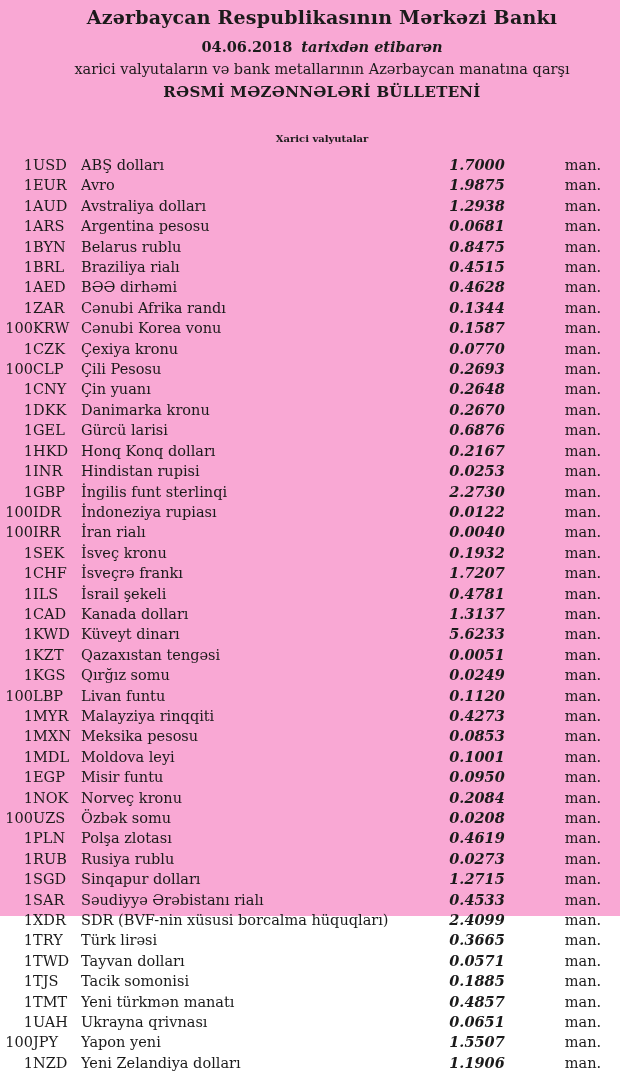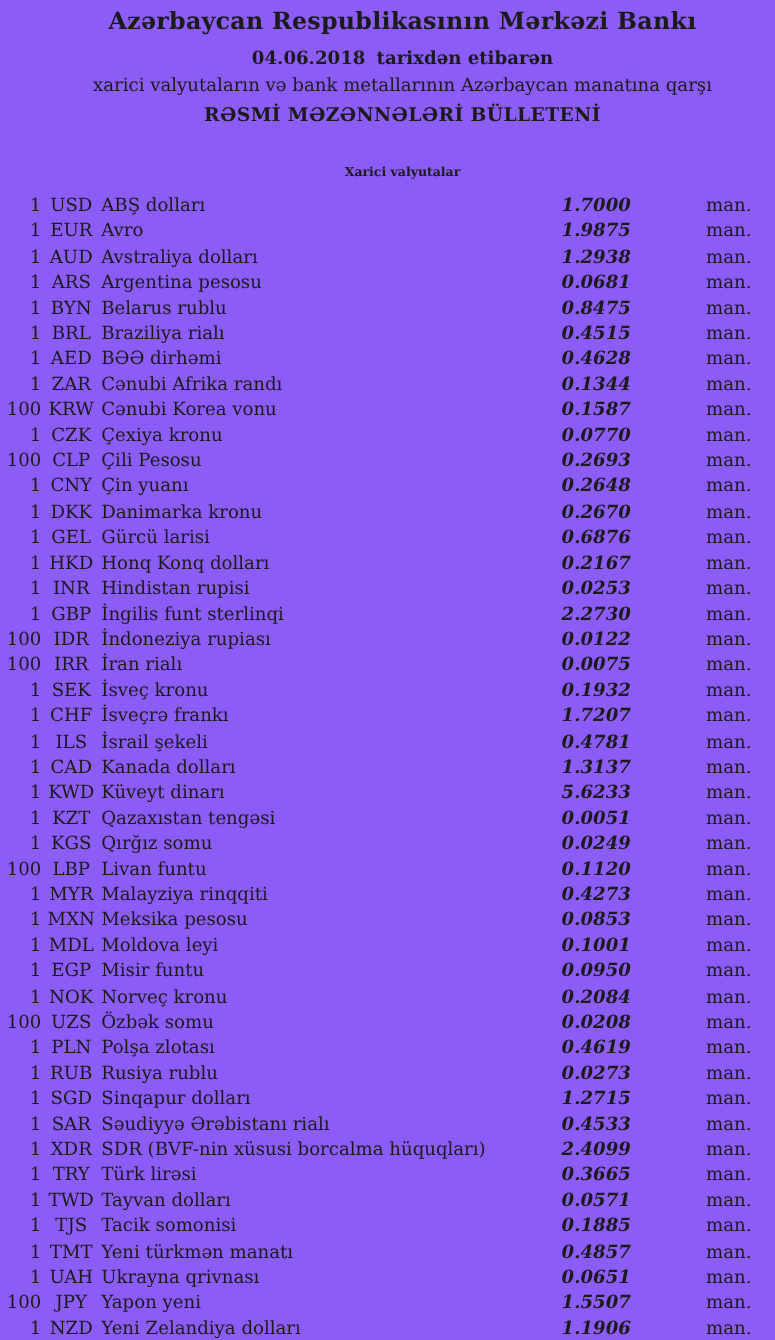--- a/index.html
+++ b/index.html
@@ -10,41 +10,41 @@
   body {
     width: 620px;
     height: 1072px;
     overflow: hidden;
     font-family: "DejaVu Serif", "Liberation Serif", serif;
     color: #1b1b1b;
   }
   .page {
     position: relative;
     width: 620px;
-    height: 1072px;
-    background: #8b5cf6;
+    height: 916px;
+    background: #f9a8d4;
   }
   .header {
     padding-top: 5px;
     padding-left: 24px; 
     text-align: center;
   }
   .title {
     font-size: 19px;
     font-weight: bold;
     line-height: 25px;
     letter-spacing: 0.2px;
   }
   .date-line {
     margin-top: 8px;
     font-size: 14.5px;
     font-weight: bold;
     line-height: 18px;
   }
-  .date-suffix { margin-left: 9px; }
+  .date-suffix { margin-left: 9px; font-style: italic; }
   .subtitle {
     margin-top: 4px;
     font-size: 14.5px;
     font-weight: normal;
     line-height: 18px;
   }
   .bulletin-title {
     margin-top: 5px;
     font-size: 15px;
     font-weight: bold;
@@ -68,21 +68,21 @@
     font-size: 14.5px;
   }
   table.rates td {
     padding: 0;
     height: 20.4px;
     line-height: 20.4px;
     white-space: nowrap;
     vertical-align: middle;
   }
   td.qty   { text-align: right; }
-  td.code  { text-align: center; }
+  td.code  { }
   td.name  { text-align: left; padding-left: 7px; overflow: hidden; }
   td.rate  { text-align: center; font-weight: bold; font-style: italic; }
   td.unit  { text-align: center; padding-left: 10px; }
   col.c-qty  { width: 33px; }
   col.c-code { width: 48px; }
   col.c-name { width: 320px; }
   col.c-rate { width: 152px; }
   col.c-unit { width: 60px; }
 </style>
 </head>
@@ -233,21 +233,21 @@
           <td class="qty">100</td>
           <td class="code">IDR</td>
           <td class="name">İndoneziya rupiası</td>
           <td class="rate">0.0122</td>
           <td class="unit">man.</td>
         </tr>
         <tr>
           <td class="qty">100</td>
           <td class="code">IRR</td>
           <td class="name">İran rialı</td>
-          <td class="rate">0.0075</td>
+          <td class="rate">0.0040</td>
           <td class="unit">man.</td>
         </tr>
         <tr>
           <td class="qty">1</td>
           <td class="code">SEK</td>
           <td class="name">İsveç kronu</td>
           <td class="rate">0.1932</td>
           <td class="unit">man.</td>
         </tr>
         <tr>

